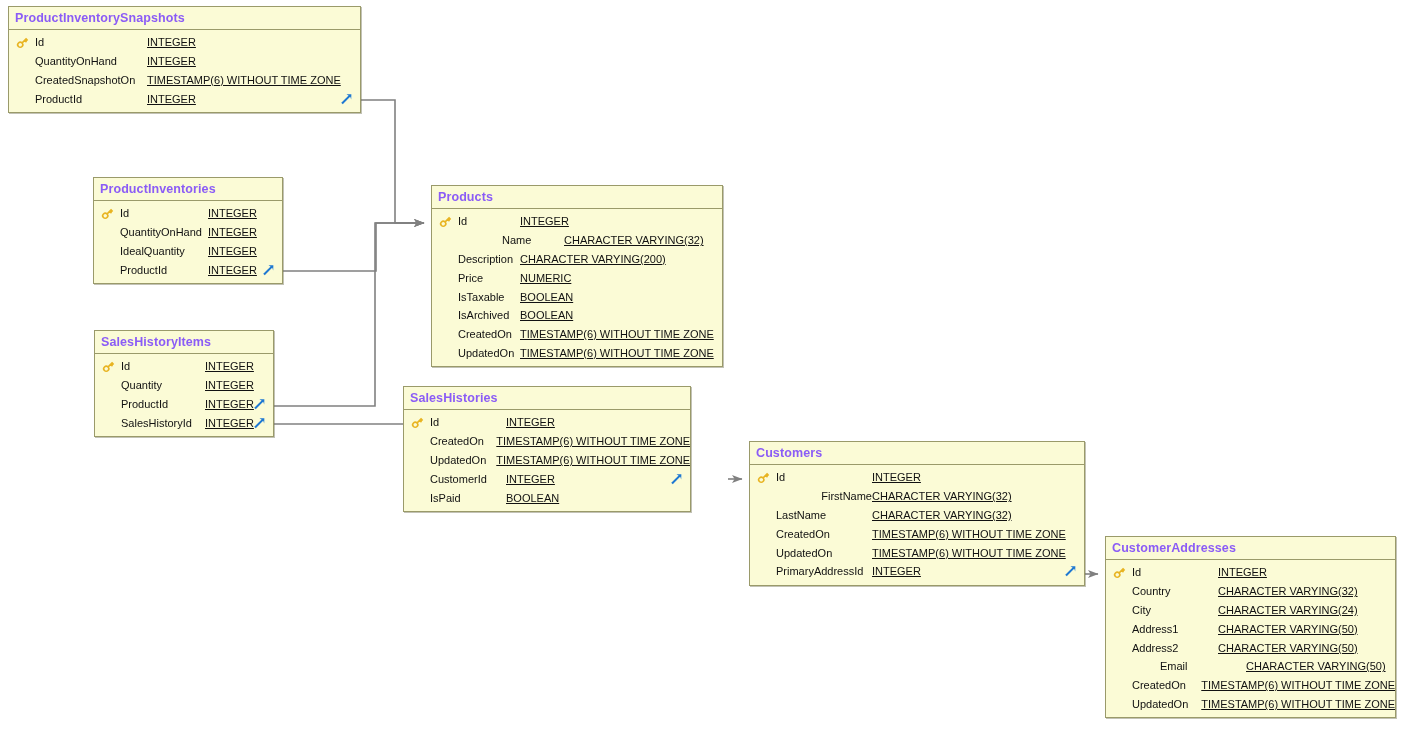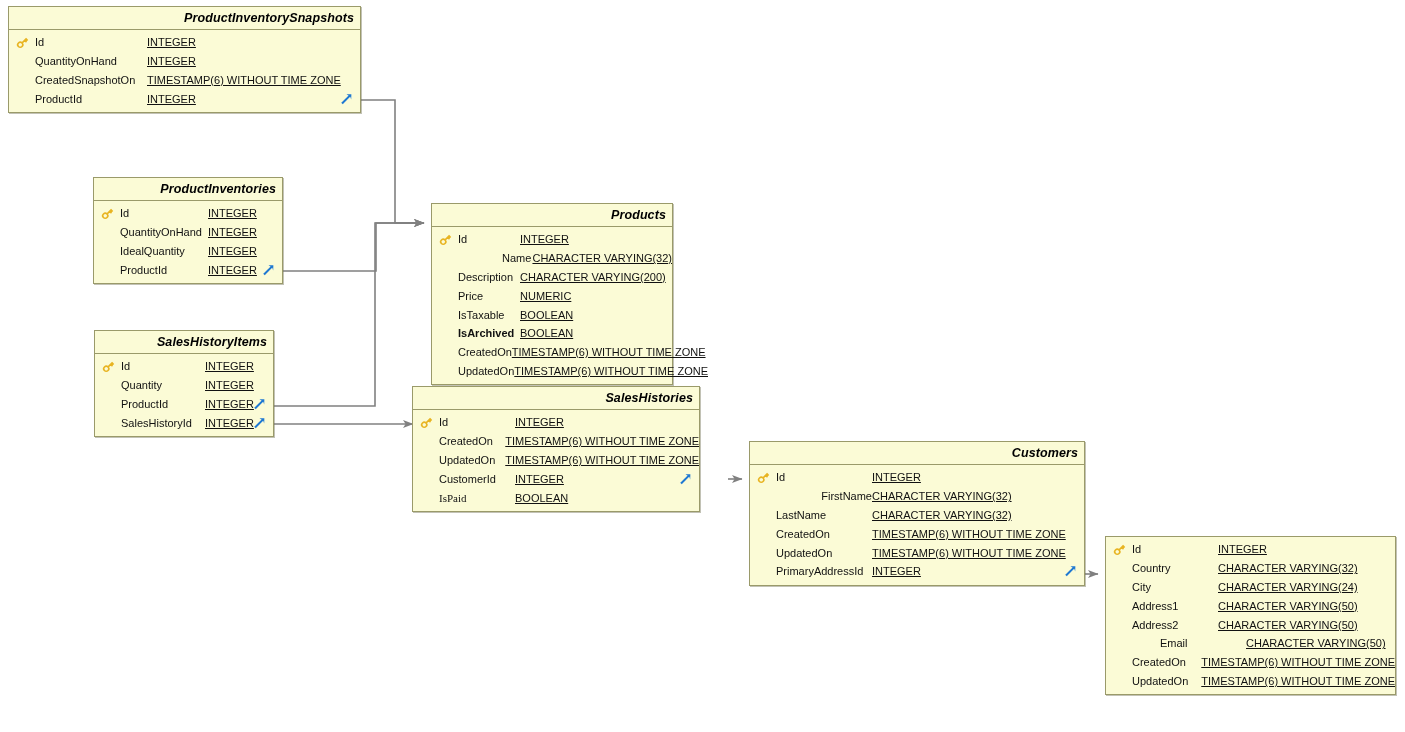--- a/index.html
+++ b/index.html
@@ -28,29 +28,28 @@
     pointer-events: none;
   }
   .entity {
     position: absolute;
     box-sizing: border-box;
     background: #fbfbd6;
     border: 1px solid #9a9a6a;
     box-shadow: 1px 1px 0 rgba(120,120,90,0.45);
   }
   .entity-title {
-    text-align: right;
+    text-align: left;
     font-weight: bold;
     font-size: 12.5px;
-    color: #000000;
+    color: #8b5cf6;
     padding: 4px 6px 4px 6px;
     border-bottom: 1px solid #9a9a6a;
     letter-spacing: 0.1px;
     white-space: nowrap;
-    font-style: italic;
   }
   .entity-body {
     padding: 3px 0 4px 0;
   }
   .attr-row {
     position: relative;
     display: flex;
     align-items: center;
     height: 18.8px;
     font-size: 11px;
@@ -172,21 +171,21 @@
             <span class="attr-type">INTEGER</span>
             <span class="fk-mark">
               <svg class="icon" width="15" height="15" viewBox="0 0 16 16">
                 <path d="M3.2 12.8 L11.6 4.4" stroke="#1e78d2" stroke-width="2.2" fill="none"></path>
                 <path d="M13.2 2.8 L13.0 8.4 L12.0 5.6 L8.0 3.0 Z" fill="#1e78d2"></path>
               </svg>
             </span>
           </div>
         </div>
       </div>
-      <div class="entity" style="left: 431px; top: 203px; width: 242px;">
+      <div class="entity" style="left: 431px; top: 185px; width: 292px;">
         <div class="entity-title">Products</div>
         <div class="entity-body">
           <div class="attr-row">
             <span class="attr-key">
               <svg class="icon" width="15" height="15" viewBox="0 0 16 16">
                 <g transform="rotate(-45 8 8)">
                   <circle cx="4.6" cy="8" r="2.7" fill="none" stroke="#e8b422" stroke-width="1.7"></circle>
                   <path d="M7.1 8 H14.2 M11.3 8 V10.8 M13.4 8 V10.4" stroke="#e8b422" stroke-width="1.7" fill="none" stroke-linecap="butt"></path>
                 </g>
               </svg>
@@ -209,21 +208,21 @@
             <span class="attr-name" style="width: 62px;">Price</span>
             <span class="attr-type">NUMERIC</span>
           </div>
           <div class="attr-row">
             <span class="attr-key"></span>
             <span class="attr-name" style="width: 62px;">IsTaxable</span>
             <span class="attr-type">BOOLEAN</span>
           </div>
           <div class="attr-row">
             <span class="attr-key"></span>
-            <span class="attr-name" style="width: 62px; font-weight: bold;">IsArchived</span>
+            <span class="attr-name" style="width: 62px;">IsArchived</span>
             <span class="attr-type">BOOLEAN</span>
           </div>
           <div class="attr-row">
             <span class="attr-key"></span>
             <span class="attr-name" style="width: 62px;">CreatedOn</span>
             <span class="attr-type">TIMESTAMP(6) WITHOUT TIME ZONE</span>
           </div>
           <div class="attr-row">
             <span class="attr-key"></span>
             <span class="attr-name" style="width: 62px;">UpdatedOn</span>
@@ -268,21 +267,21 @@
             <span class="attr-type">INTEGER</span>
             <span class="fk-mark">
               <svg class="icon" width="15" height="15" viewBox="0 0 16 16">
                 <path d="M3.2 12.8 L11.6 4.4" stroke="#1e78d2" stroke-width="2.2" fill="none"></path>
                 <path d="M13.2 2.8 L13.0 8.4 L12.0 5.6 L8.0 3.0 Z" fill="#1e78d2"></path>
               </svg>
             </span>
           </div>
         </div>
       </div>
-      <div class="entity" style="left: 412px; top: 386px; width: 288px;">
+      <div class="entity" style="left: 403px; top: 386px; width: 288px;">
         <div class="entity-title">SalesHistories</div>
         <div class="entity-body">
           <div class="attr-row">
             <span class="attr-key">
               <svg class="icon" width="15" height="15" viewBox="0 0 16 16">
                 <g transform="rotate(-45 8 8)">
                   <circle cx="4.6" cy="8" r="2.7" fill="none" stroke="#e8b422" stroke-width="1.7"></circle>
                   <path d="M7.1 8 H14.2 M11.3 8 V10.8 M13.4 8 V10.4" stroke="#e8b422" stroke-width="1.7" fill="none" stroke-linecap="butt"></path>
                 </g>
               </svg>
@@ -306,21 +305,21 @@
             <span class="attr-type">INTEGER</span>
             <span class="fk-mark">
               <svg class="icon" width="15" height="15" viewBox="0 0 16 16">
                 <path d="M3.2 12.8 L11.6 4.4" stroke="#1e78d2" stroke-width="2.2" fill="none"></path>
                 <path d="M13.2 2.8 L13.0 8.4 L12.0 5.6 L8.0 3.0 Z" fill="#1e78d2"></path>
               </svg>
             </span>
           </div>
           <div class="attr-row">
             <span class="attr-key"></span>
-            <span class="attr-name" style="width: 76px; font-family: Liberation Serif, serif;">IsPaid</span>
+            <span class="attr-name" style="width: 76px;">IsPaid</span>
             <span class="attr-type">BOOLEAN</span>
           </div>
         </div>
       </div>
       <div class="entity" style="left: 749px; top: 441px; width: 336px;">
         <div class="entity-title">Customers</div>
         <div class="entity-body">
           <div class="attr-row">
             <span class="attr-key">
               <svg class="icon" width="15" height="15" viewBox="0 0 16 16">
@@ -360,20 +359,21 @@
             <span class="fk-mark">
               <svg class="icon" width="15" height="15" viewBox="0 0 16 16">
                 <path d="M3.2 12.8 L11.6 4.4" stroke="#1e78d2" stroke-width="2.2" fill="none"></path>
                 <path d="M13.2 2.8 L13.0 8.4 L12.0 5.6 L8.0 3.0 Z" fill="#1e78d2"></path>
               </svg>
             </span>
           </div>
         </div>
       </div>
       <div class="entity" style="left: 1105px; top: 536px; width: 291px;">
+        <div class="entity-title">CustomerAddresses</div>
         <div class="entity-body">
           <div class="attr-row">
             <span class="attr-key">
               <svg class="icon" width="15" height="15" viewBox="0 0 16 16">
                 <g transform="rotate(-45 8 8)">
                   <circle cx="4.6" cy="8" r="2.7" fill="none" stroke="#e8b422" stroke-width="1.7"></circle>
                   <path d="M7.1 8 H14.2 M11.3 8 V10.8 M13.4 8 V10.4" stroke="#e8b422" stroke-width="1.7" fill="none" stroke-linecap="butt"></path>
                 </g>
               </svg>
             </span>

